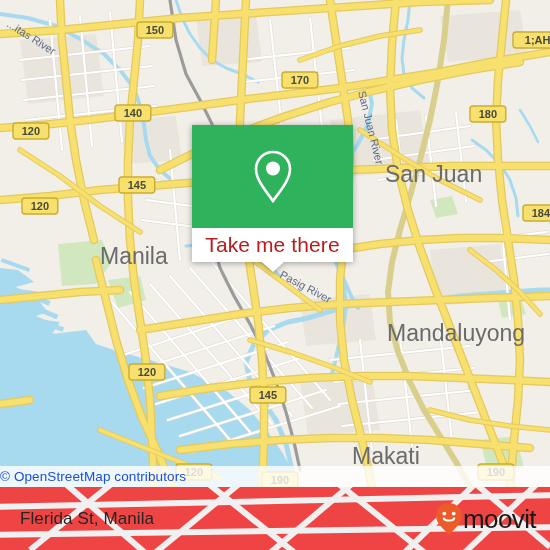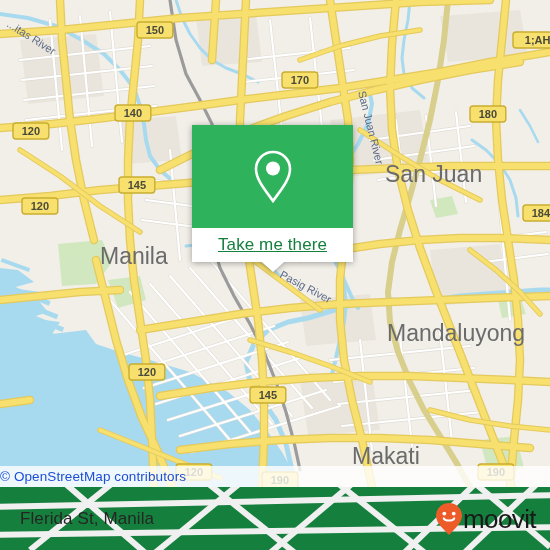--- a/index.html
+++ b/index.html
@@ -66,45 +66,44 @@
   }
   #callout .card-white {
     height: 34px;
     background: #ffffff;
     display: flex;
     align-items: center;
     justify-content: center;
     position: relative;
   }
   #callout .cta-label {
-    font-size: 17px;
-    color: #15803d;
+    font-size: 21px;
+    color: #b91c1c;
     letter-spacing: 0.1px;
-    text-decoration: underline;
   }
   #callout .tail {
     position: absolute;
     left: 50%;
     bottom: -10px;
     margin-left: -11px;
     width: 0;
     height: 0;
     border-left: 11px solid transparent;
     border-right: 11px solid transparent;
     border-top: 10px solid #ffffff;
   }
 
   
   #footer {
     position: absolute;
     left: 0;
     top: 487px;
     width: 550px;
     height: 63px;
-    background: #15803d;
+    background: #ef4444;
     overflow: hidden;
     z-index: 50;
   }
   #footer .watermark {
     position: absolute;
     left: 0; top: 0;
     width: 550px; height: 63px;
     opacity: 1;
   }
   #footer .footer-title {

